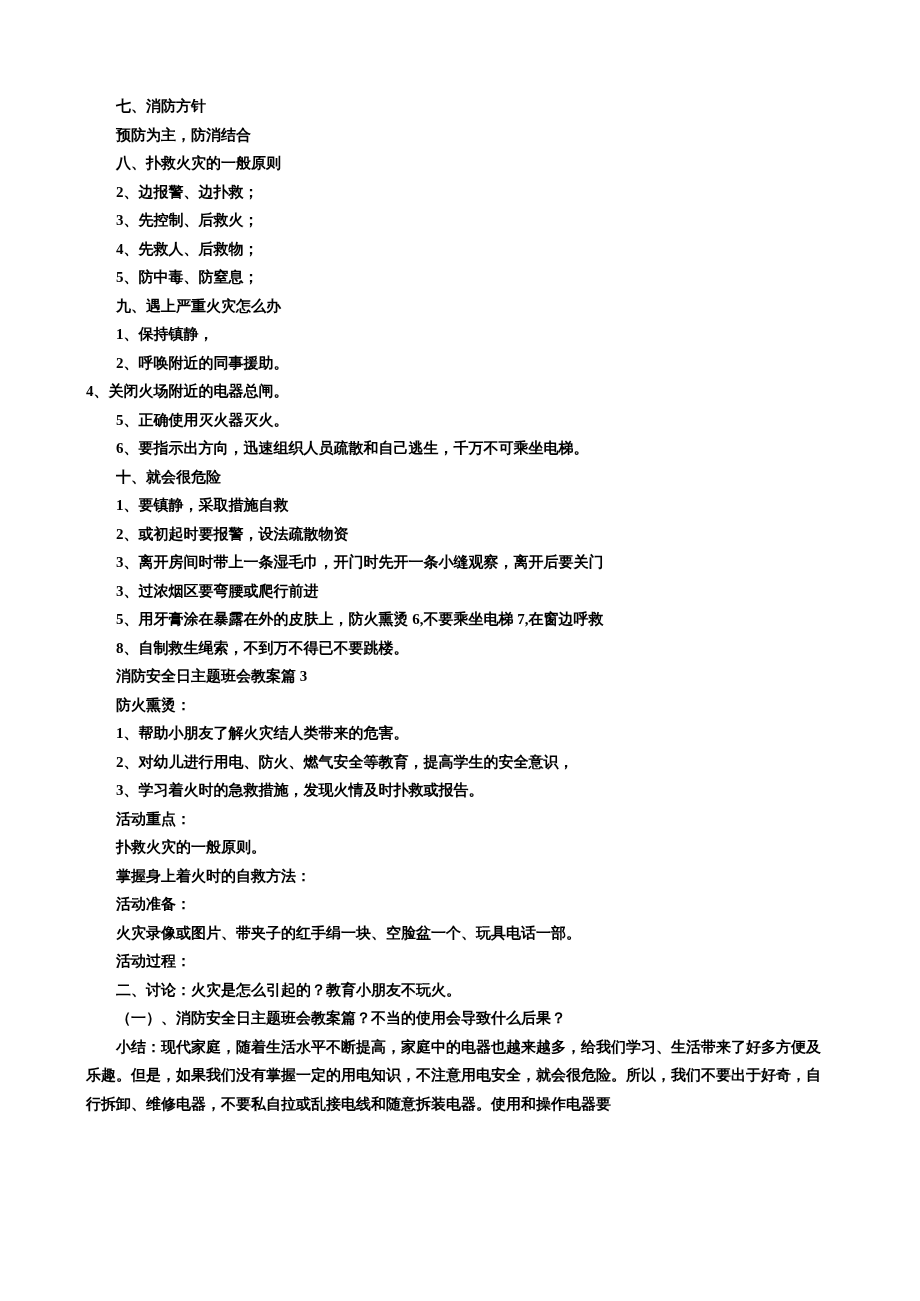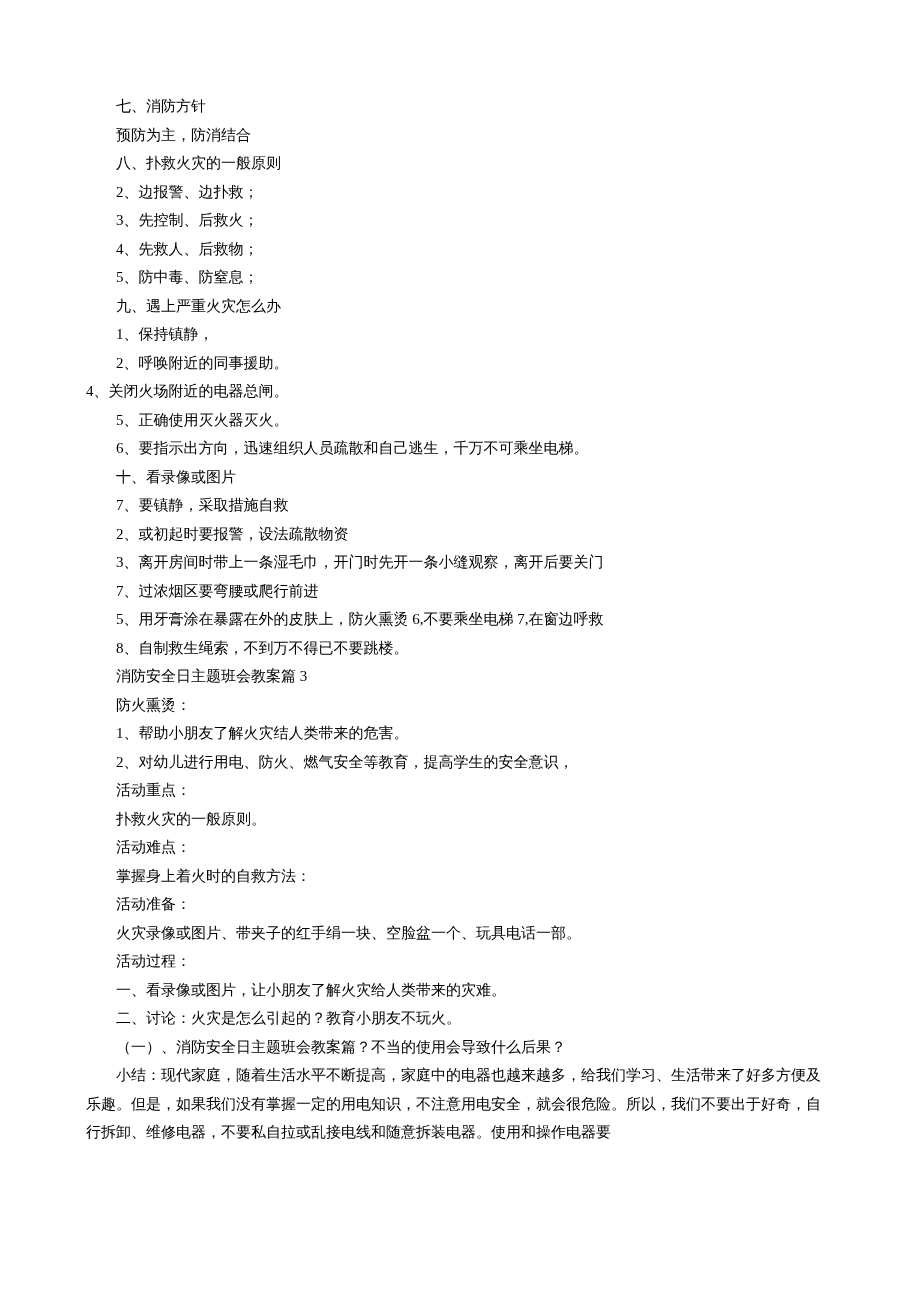--- a/index.html
+++ b/index.html
@@ -14,20 +14,21 @@
     font-size: 15px;
     color: #000000;
     line-height: 1.9;
   }
   .page {
     padding: 92px 86px 60px 86px;
   }
   .line {
     text-indent: 2em;
     word-break: break-all;
+    font-weight: bold;
   }
   .line.no-indent {
     text-indent: 0;
   }
 </style>
 </head>
 <body>
 
 <div class="page">
   <div id="content">
@@ -37,36 +38,35 @@
       <div class="line">2、边报警、边扑救；</div>
       <div class="line">3、先控制、后救火；</div>
       <div class="line">4、先救人、后救物；</div>
       <div class="line">5、防中毒、防窒息；</div>
       <div class="line">九、遇上严重火灾怎么办</div>
       <div class="line">1、保持镇静，</div>
       <div class="line">2、呼唤附近的同事援助。</div>
       <div class="line no-indent">4、关闭火场附近的电器总闸。</div>
       <div class="line">5、正确使用灭火器灭火。</div>
       <div class="line">6、要指示出方向，迅速组织人员疏散和自己逃生，千万不可乘坐电梯。</div>
-      <div class="line">十、看录像或图片</div>
-      <div class="line">7、要镇静，采取措施自救</div>
+      <div class="line">十、就会很危险</div>
+      <div class="line">1、要镇静，采取措施自救</div>
       <div class="line">2、或初起时要报警，设法疏散物资</div>
       <div class="line">3、离开房间时带上一条湿毛巾，开门时先开一条小缝观察，离开后要关门</div>
-      <div class="line">7、过浓烟区要弯腰或爬行前进</div>
+      <div class="line">3、过浓烟区要弯腰或爬行前进</div>
       <div class="line">5、用牙膏涂在暴露在外的皮肤上，防火熏烫 6,不要乘坐电梯 7,在窗边呼救</div>
       <div class="line">8、自制救生绳索，不到万不得已不要跳楼。</div>
       <div class="line">消防安全日主题班会教案篇 3</div>
       <div class="line">防火熏烫：</div>
       <div class="line">1、帮助小朋友了解火灾结人类带来的危害。</div>
       <div class="line">2、对幼儿进行用电、防火、燃气安全等教育，提高学生的安全意识，</div>
+      <div class="line">3、学习着火时的急救措施，发现火情及时扑救或报告。</div>
       <div class="line">活动重点：</div>
       <div class="line">扑救火灾的一般原则。</div>
-      <div class="line">活动难点：</div>
       <div class="line">掌握身上着火时的自救方法：</div>
       <div class="line">活动准备：</div>
       <div class="line">火灾录像或图片、带夹子的红手绢一块、空脸盆一个、玩具电话一部。</div>
       <div class="line">活动过程：</div>
-      <div class="line">一、看录像或图片，让小朋友了解火灾给人类带来的灾难。</div>
       <div class="line">二、讨论：火灾是怎么引起的？教育小朋友不玩火。</div>
       <div class="line">（一）、消防安全日主题班会教案篇？不当的使用会导致什么后果？</div>
       <div class="line">小结：现代家庭，随着生活水平不断提高，家庭中的电器也越来越多，给我们学习、生活带来了好多方便及乐趣。但是，如果我们没有掌握一定的用电知识，不注意用电安全，就会很危险。所以，我们不要出于好奇，自行拆卸、维修电器，不要私自拉或乱接电线和随意拆装电器。使用和操作电器要</div>
     </div>
 </div>
 
 </body></html>

